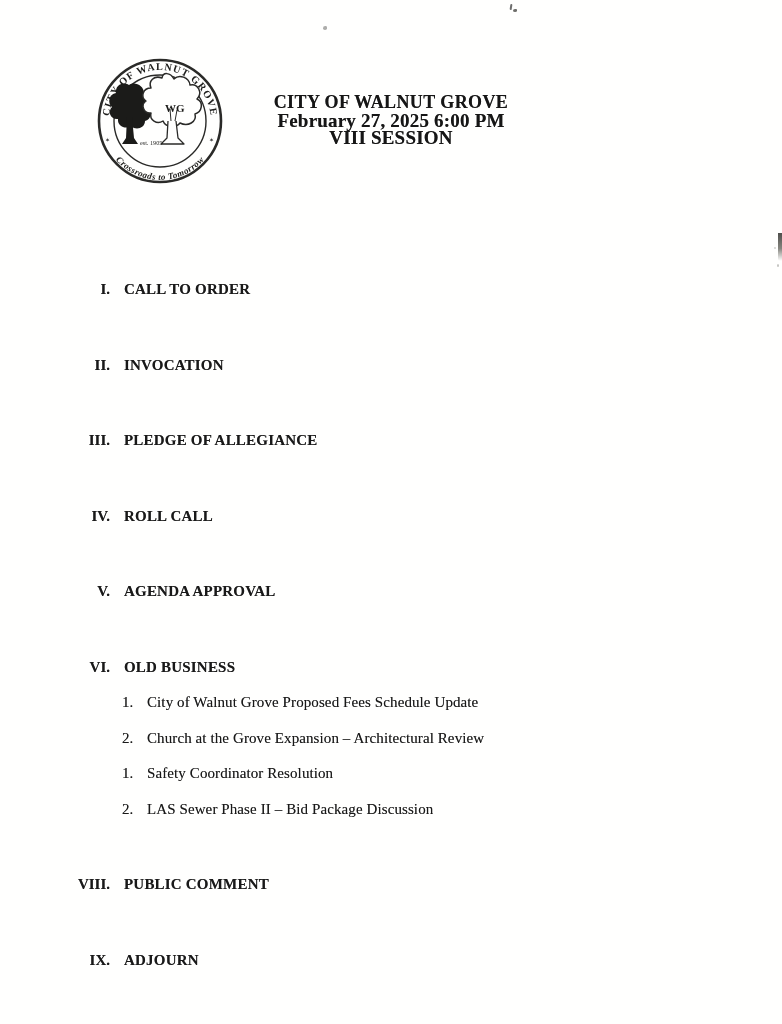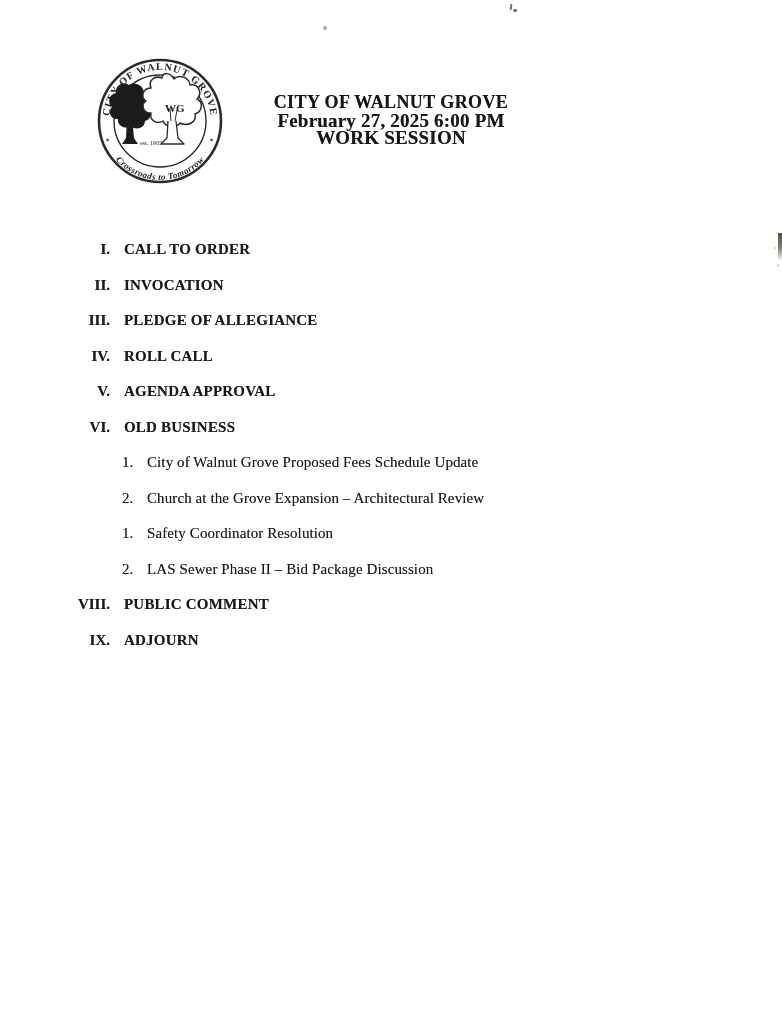--- a/index.html
+++ b/index.html
@@ -67,20 +67,21 @@
   }
   .agenda .row.main .num {
     flex: 0 0 110px;
     text-align: right;
     font-weight: bold;
   }
   .agenda .row.main .label {
     padding-left: 14px;
     font-weight: bold;
     letter-spacing: 0.2px;
+    margin-top: 40px;
   }
   .agenda .row.sub {
     margin-left: 122px;
   }
   .agenda .row.sub .num {
     flex: 0 0 15px;
     text-align: left;
     font-weight: normal;
   }
   .agenda .row.sub .label {
@@ -158,21 +159,21 @@
       <path d="M75,64 L74,52 M79,64 L81,53" fill="none" stroke="#2c2c2a" stroke-width="1"></path>
       <text x="69" y="55" font-size="11" font-weight="bold" fill="#1d1d1b" font-family="Liberation Serif, DejaVu Serif, serif">WG</text>
     </g>
 
     <text x="44" y="88" font-size="6.2" fill="#2a2a28" font-family="Liberation Serif, DejaVu Serif, serif">est. 1905</text>
   </svg>
 
   <div class="header">
     <div class="title">CITY OF WALNUT GROVE</div>
     <div class="line">February 27, 2025 6:00 PM</div>
-    <div class="line">WORK SESSION</div>
+    <div class="line">VIII SESSION</div>
   </div>
 
   <div class="agenda">
     <div class="row main">
       <span class="num">I.</span>
       <span class="label">CALL TO ORDER</span>
     </div>
 
     <div class="row main">
       <span class="num">II.</span>

